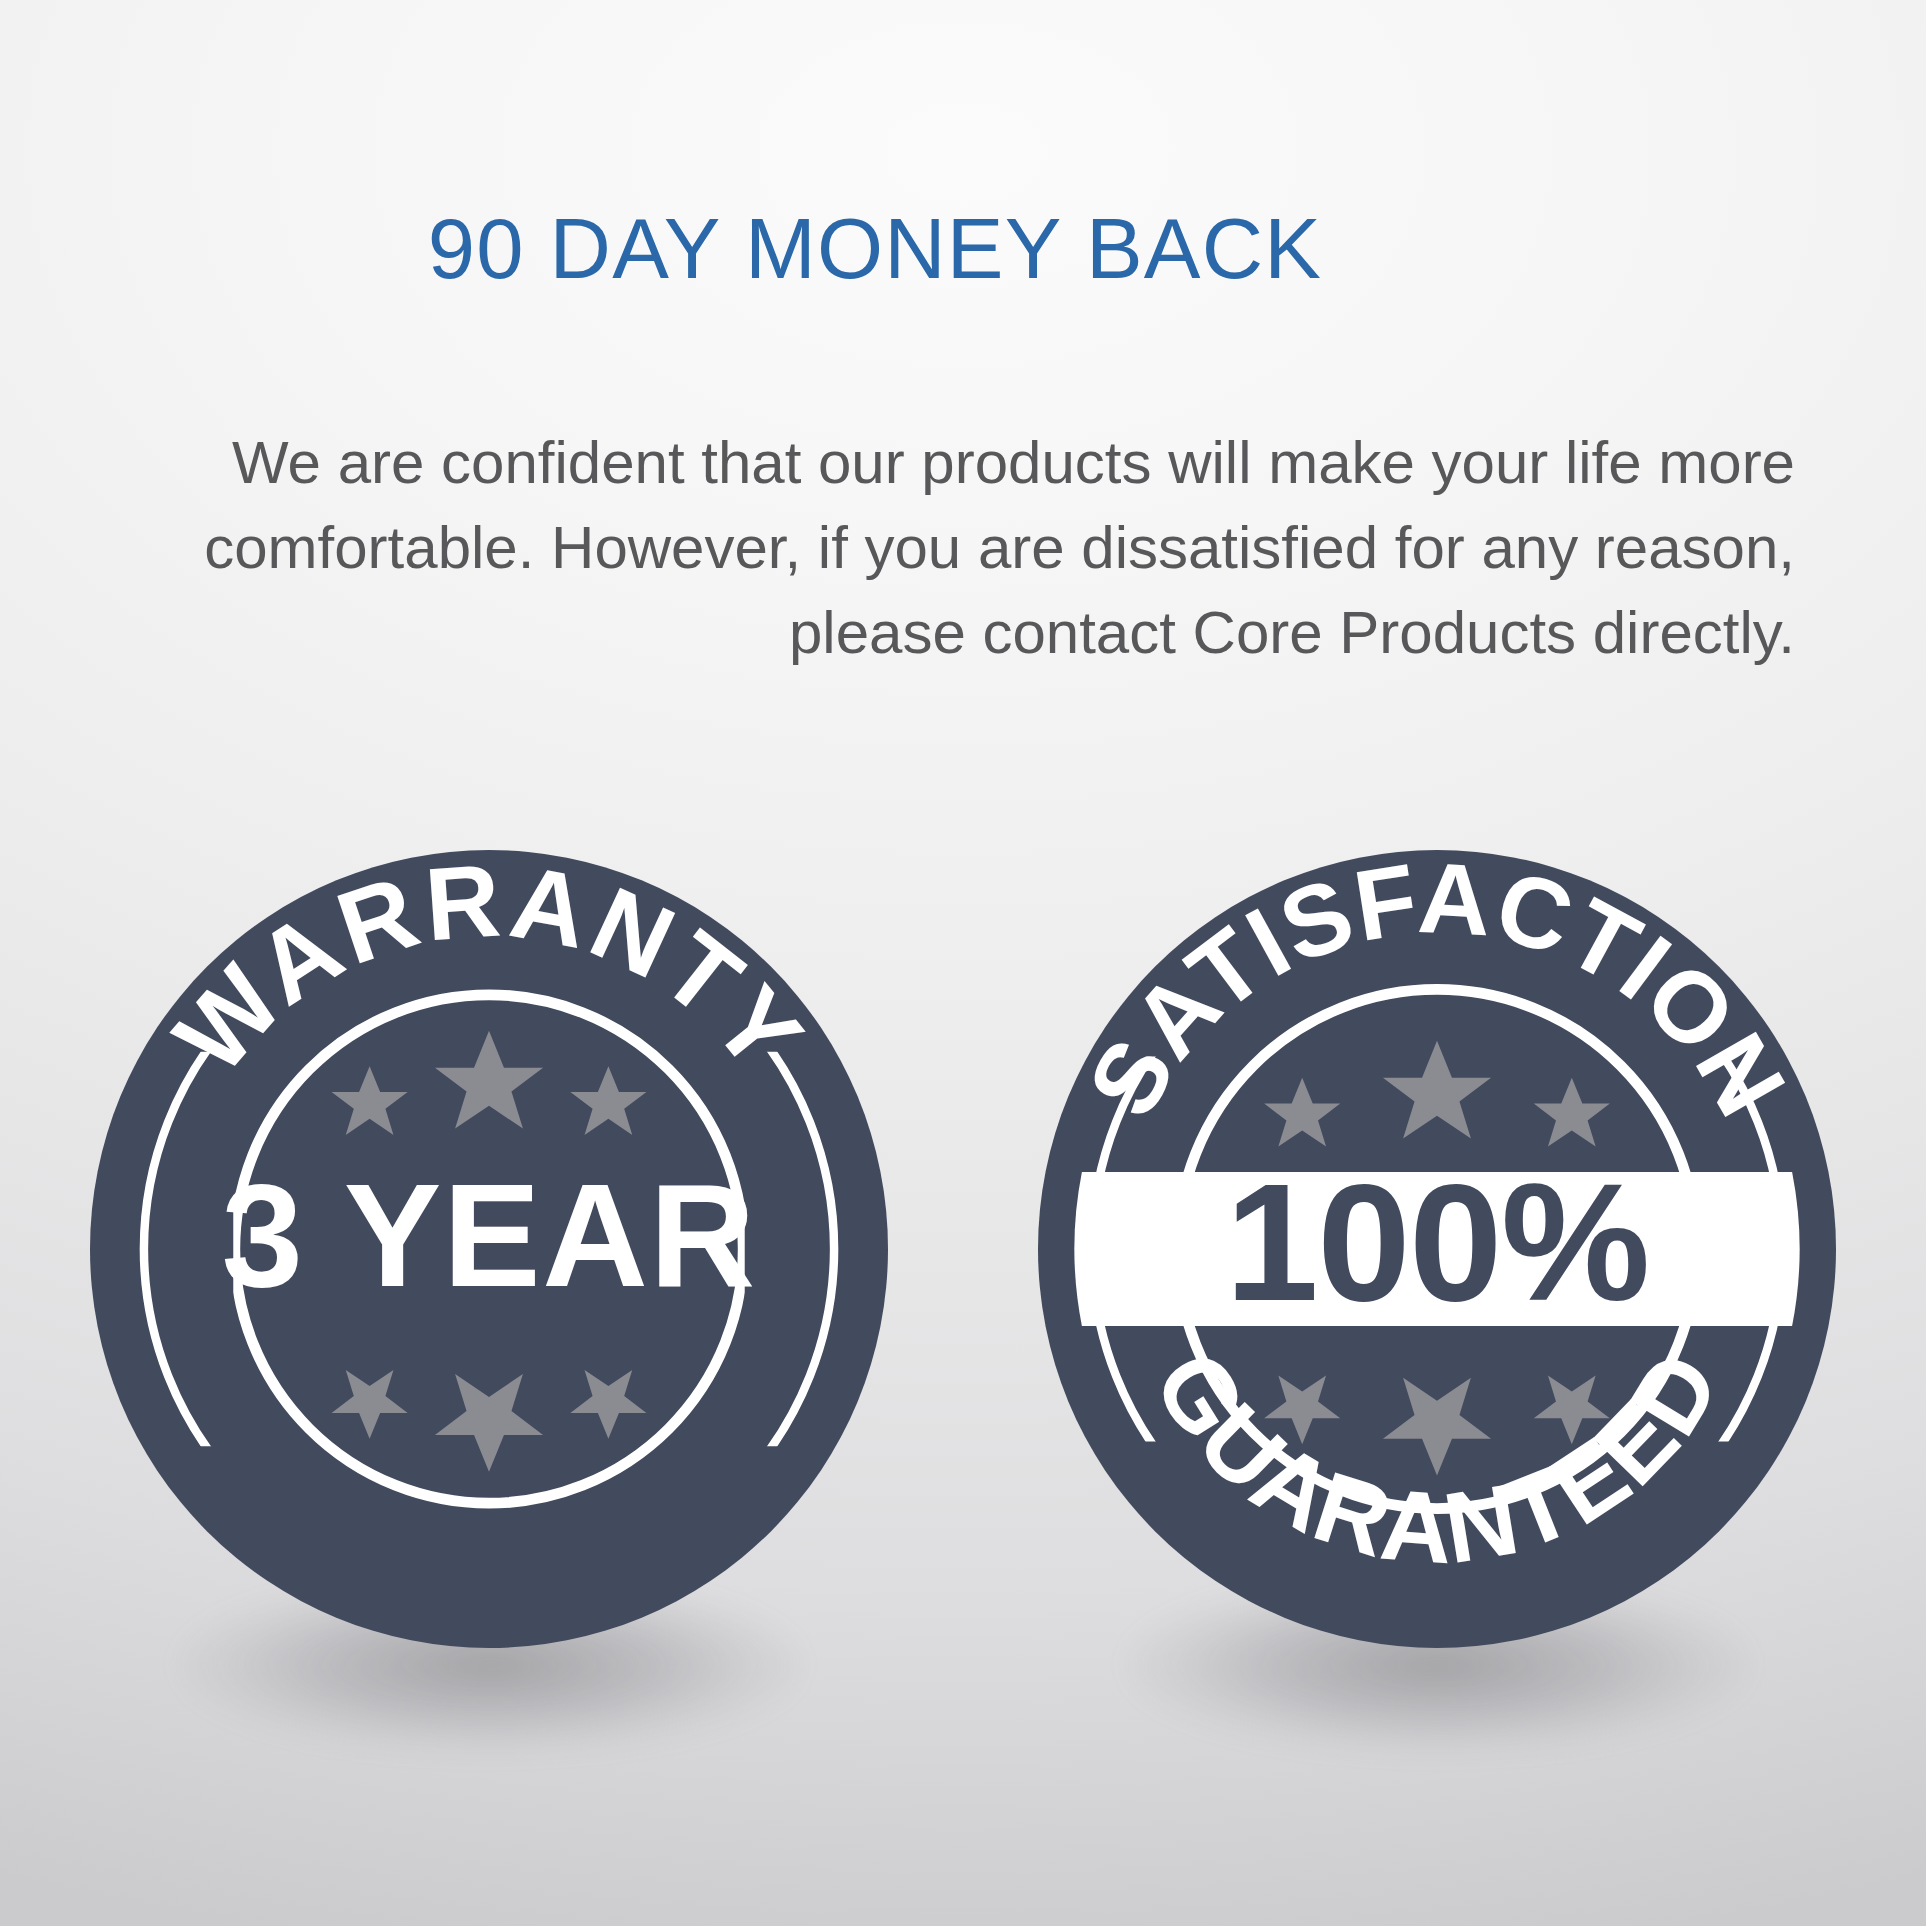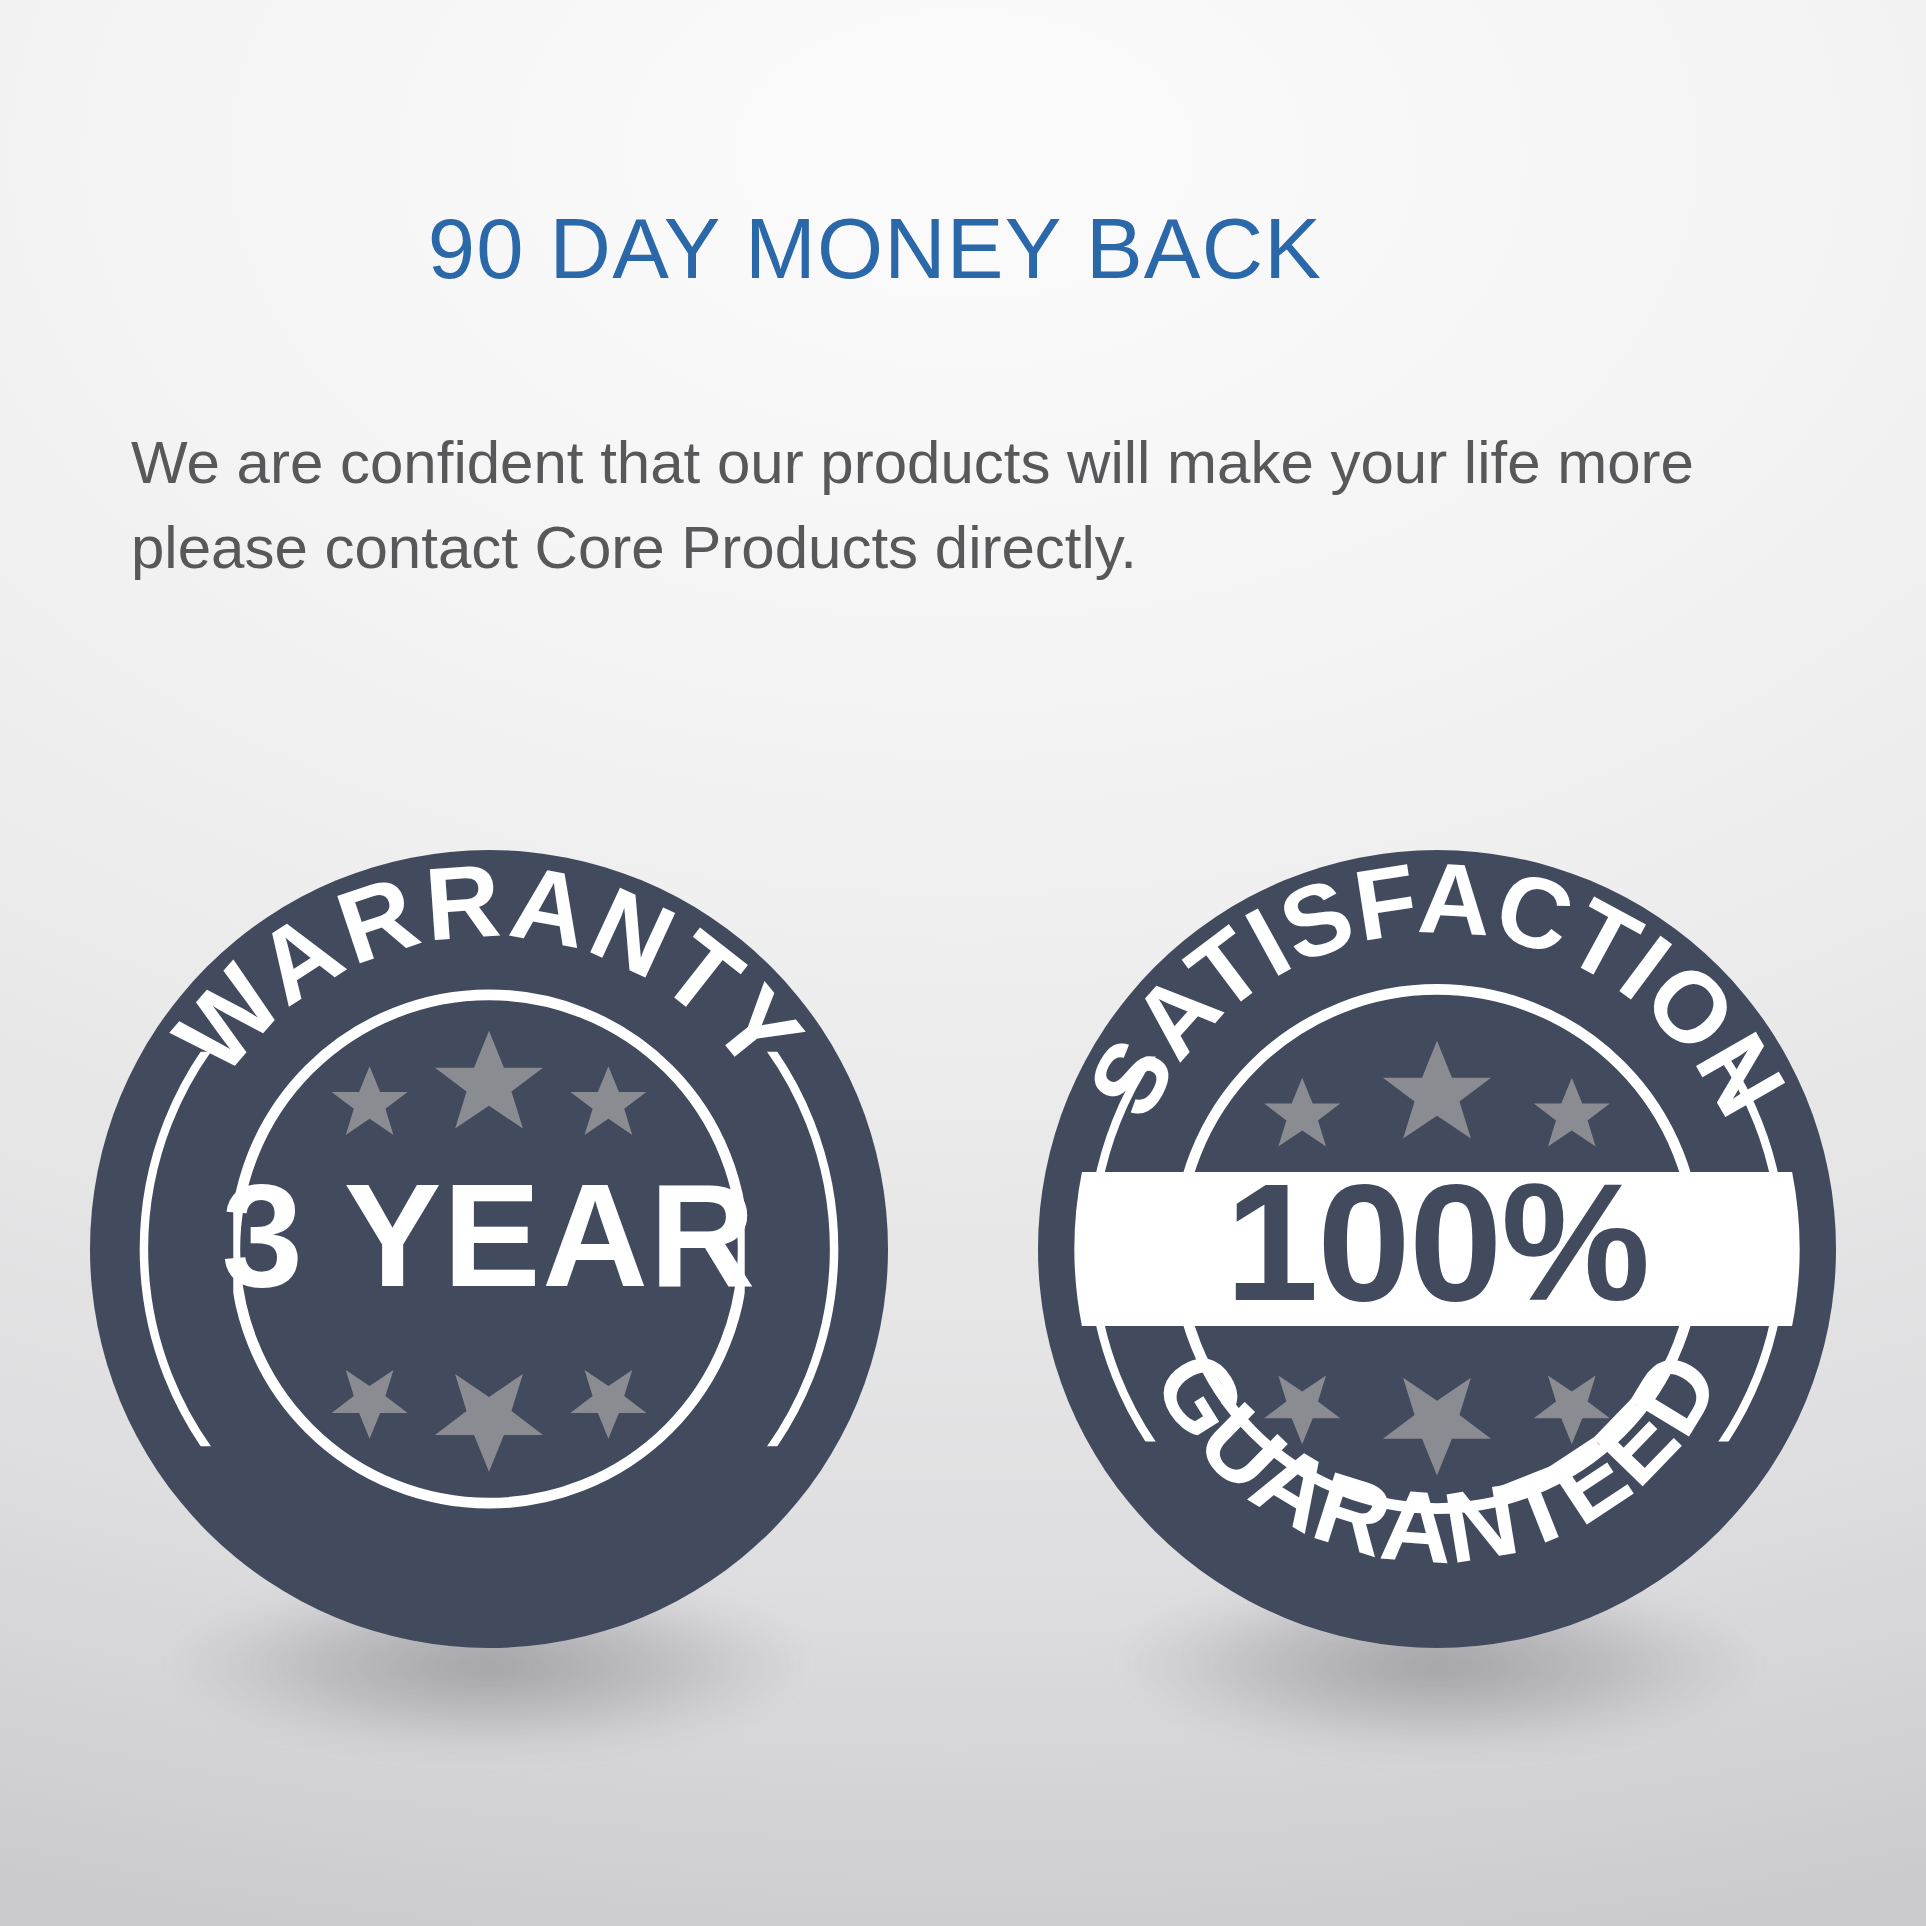--- a/index.html
+++ b/index.html
@@ -39,21 +39,21 @@
     white-space: pre-line;
   }
   .headline-line { display: block; }
 
   
   #body-copy {
     position: absolute;
     top: 420px;
     left: 131px;
     width: 1664px;
-    text-align: left;
+    text-align: right;
     color: #58585a;
     font-size: 60px;
     line-height: 1.42;
     font-weight: 400;
   }
   .body-line { display: block; }
 
   
   #badges {
     position: absolute;
@@ -95,20 +95,21 @@
 <body>
 
 <div id="page">
 
   <div id="headline">
     <span class="headline-line">90 DAY MONEY BACK</span>
   </div>
 
   <div id="body-copy">
     <span class="body-line">We are confident that our products will make your life more</span>
+    <span class="body-line">comfortable. However, if you are dissatisfied for any reason,</span>
     <span class="body-line">please contact Core Products directly.</span>
   </div>
 
   <div id="badges">
 
     <div class="badge-wrap" id="warranty-wrap">
       <div class="badge-shadow"></div>
       <svg class="badge-svg" viewBox="0 0 1036 1036">
         <defs>
 

